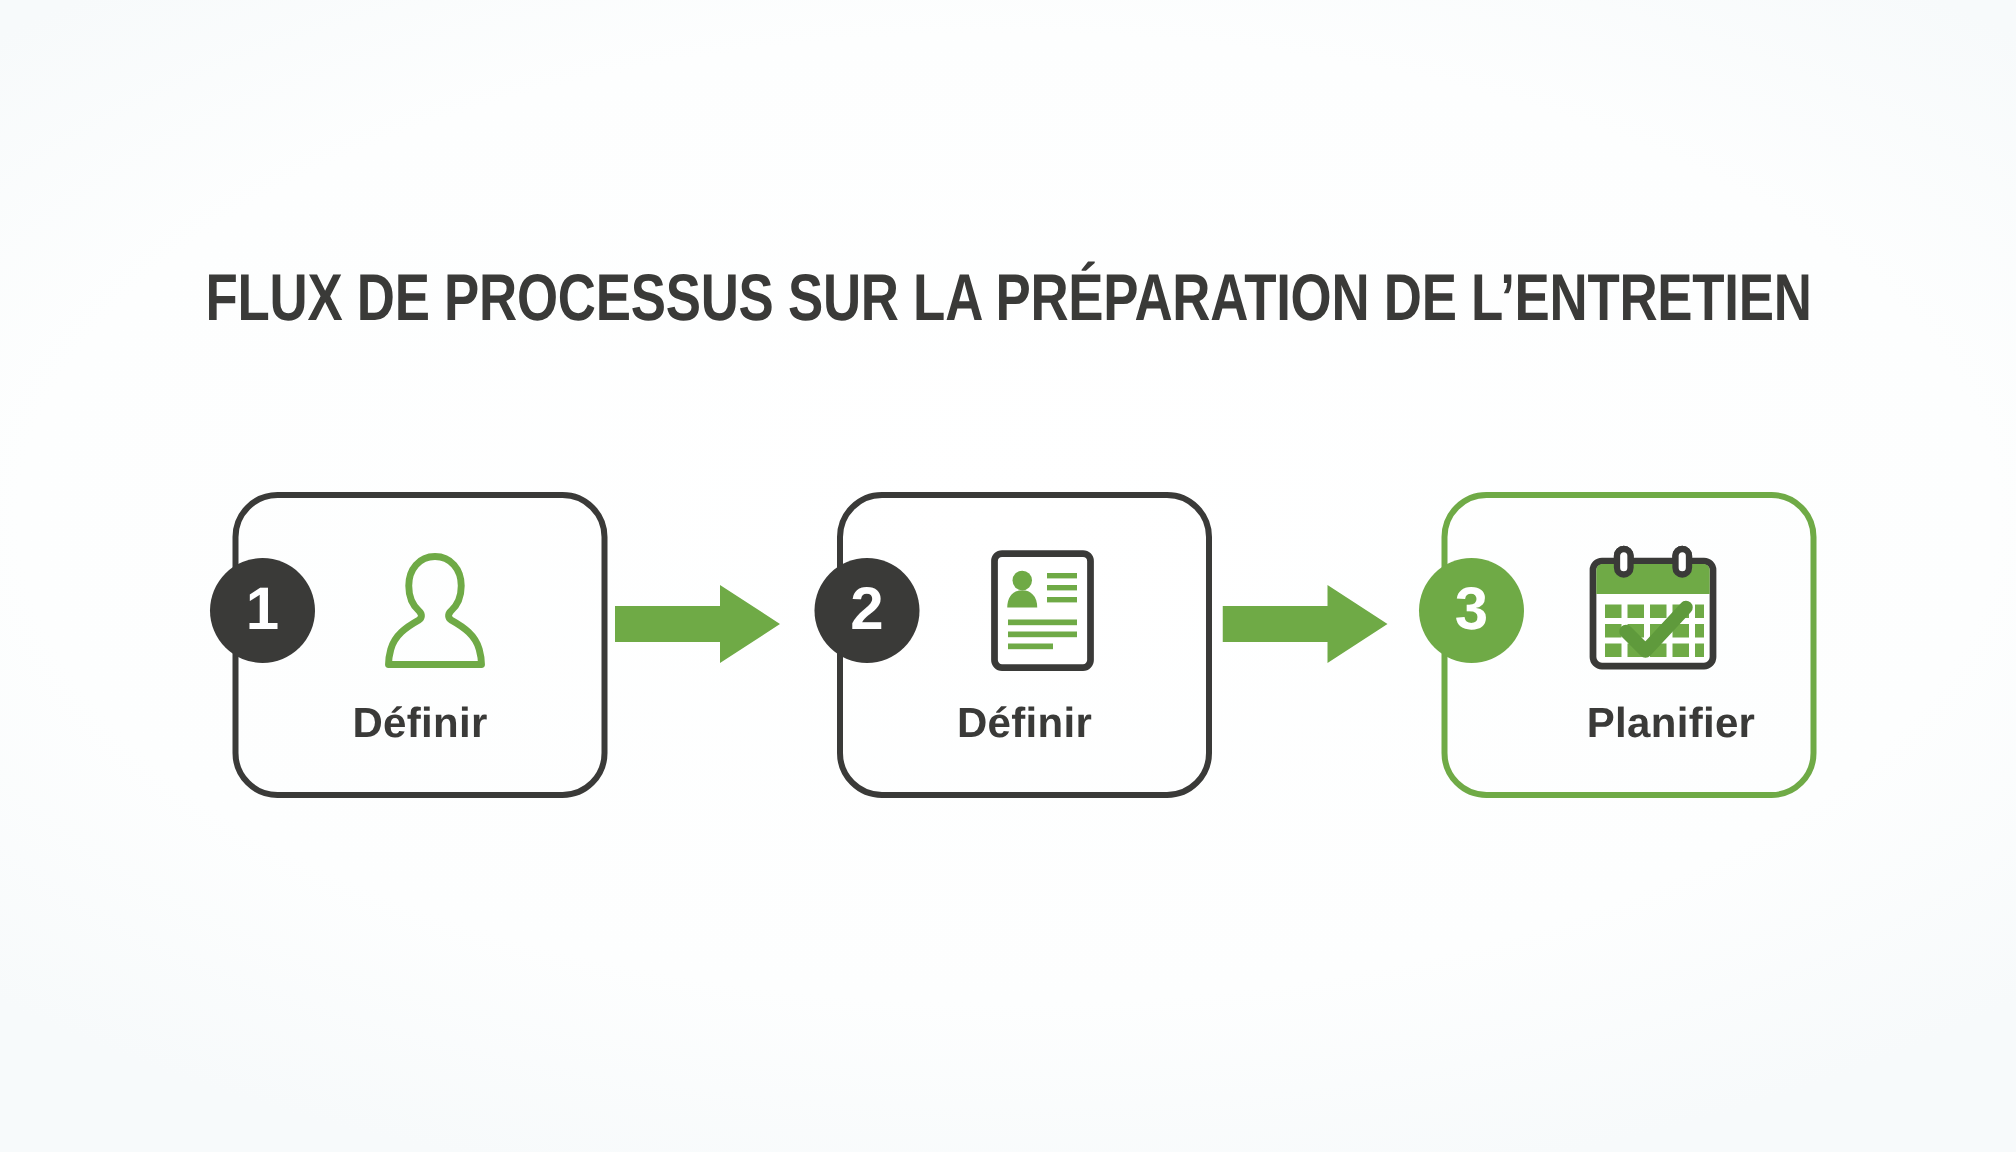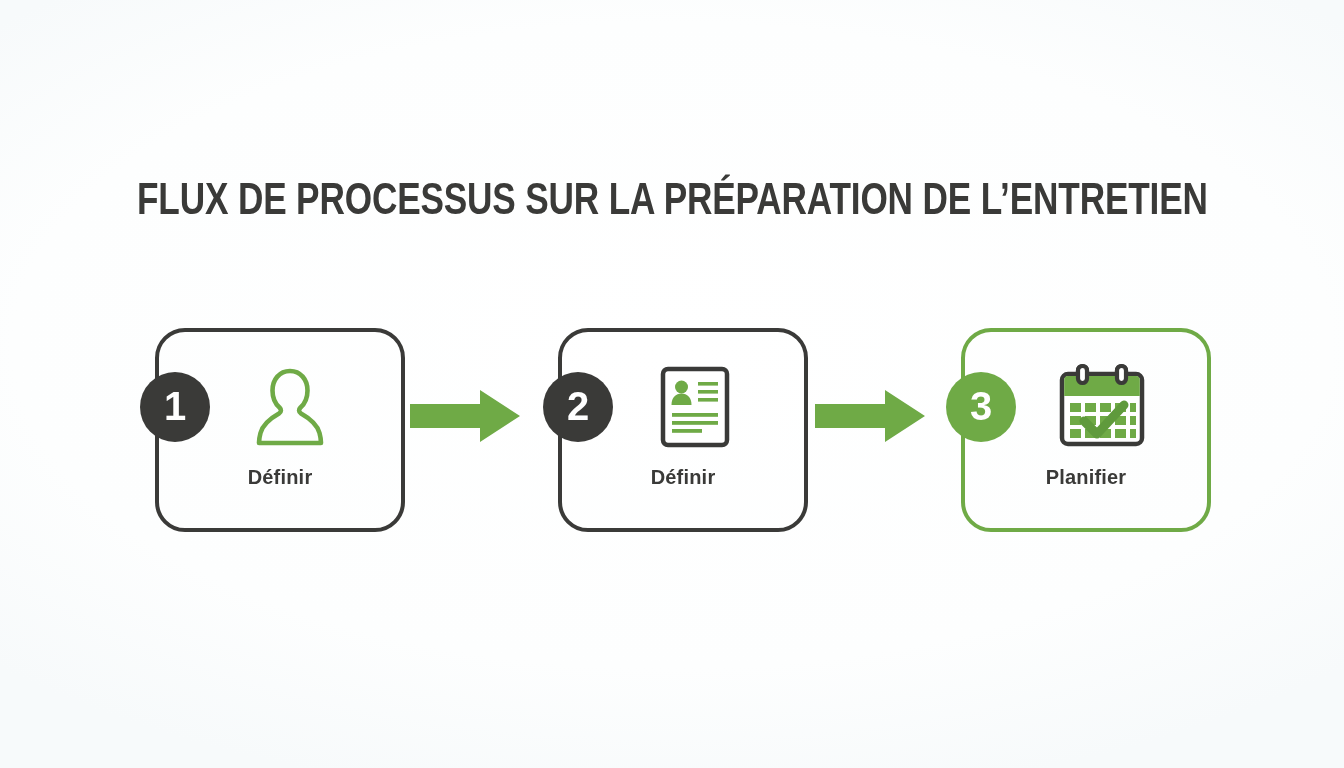--- a/index.html
+++ b/index.html
@@ -95,29 +95,29 @@
   .icon-well.i1 { left: 240px; }
   .icon-well.i2 { left: 645px; }
   .icon-well.i3 { left: 1046px; width: 112px; }
 
   
   .card-label {
     position: absolute;
     top: 466px;
     width: 250px;
     text-align: center;
-    font-size: 20px;
+    font-size: 28px;
     font-weight: bold;
     color: #3a3a38;
     letter-spacing: 0.2px;
     z-index: 3;
   }
   .card-label.l1 { left: 155px; }
   .card-label.l2 { left: 558px; }
-  .card-label.l3 { left: 961px; }
+  .card-label.l3 { left: 961px; padding-left: 28px; }
 
   
   .arrow {
     position: absolute;
     top: 388px;
     width: 112px;
     height: 56px;
   }
   .arrow.a1 { left: 410px; }
   .arrow.a2 { left: 815px; }

